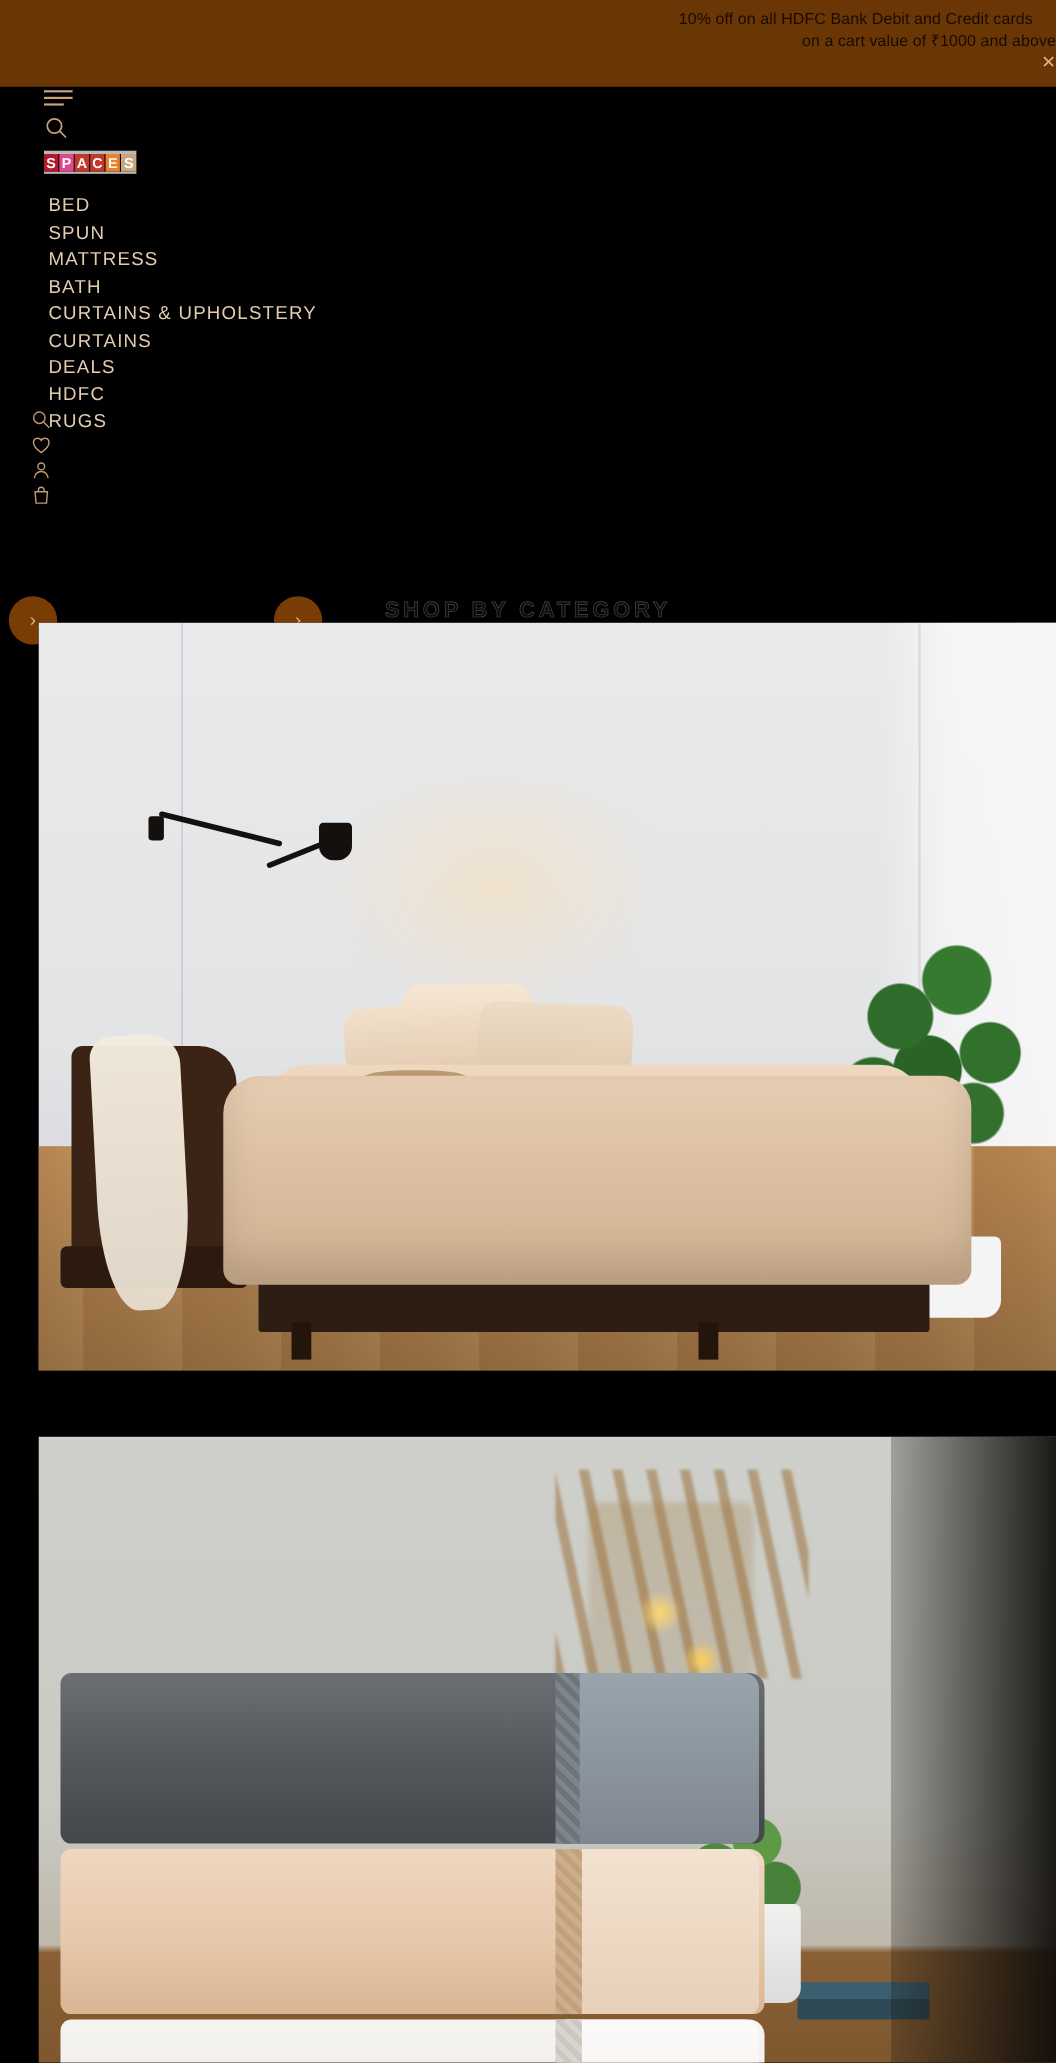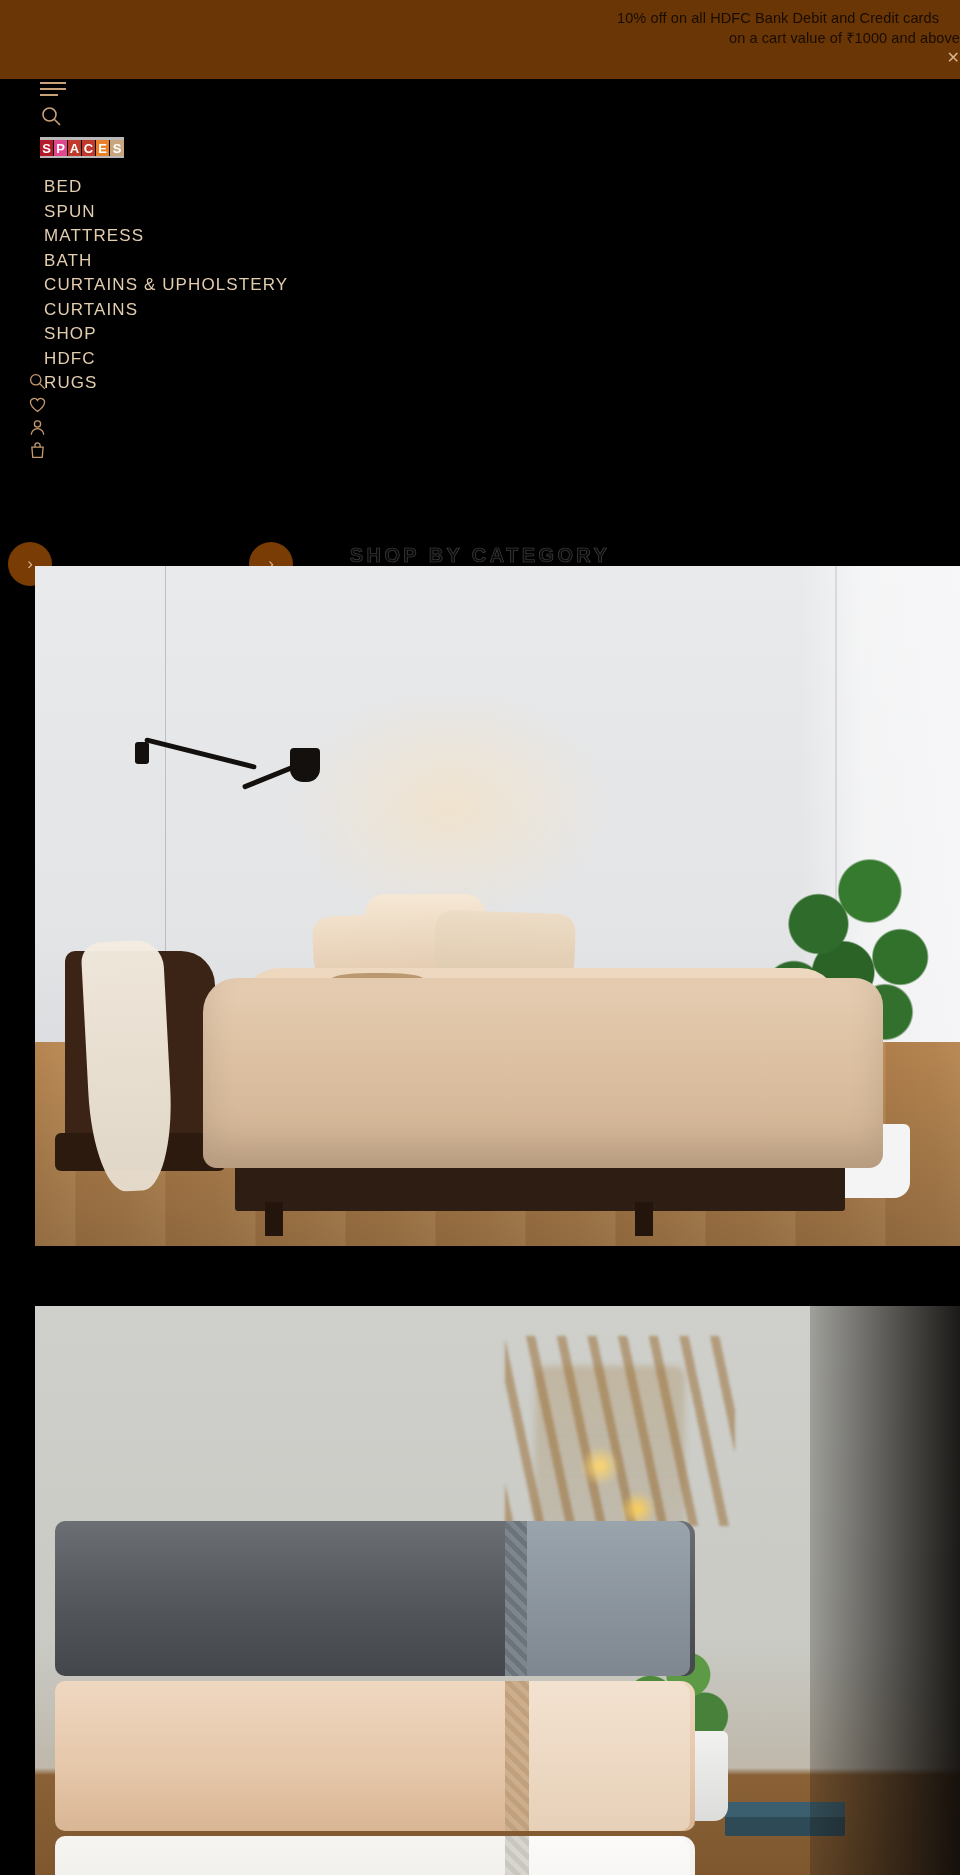--- a/index.html
+++ b/index.html
@@ -205,21 +205,21 @@
     <span style="background:#c9a77e">S</span>
   </div>
 
   <nav class="nav">
     <a href="#">BED</a>
     <a href="#">SPUN</a>
     <a href="#">MATTRESS</a>
     <a href="#">BATH</a>
     <a href="#">CURTAINS &amp; UPHOLSTERY</a>
     <a href="#">CURTAINS</a>
-    <a href="#">SHOP</a>
+    <a href="#">DEALS</a>
     <a href="#">HDFC</a>
     <a href="#">RUGS</a>
   </nav>
 
   <div class="icon-stack-bottom">
     <div>
       <svg width="19" height="19" viewBox="0 0 22 22" fill="none" stroke="#c49a70" stroke-width="1.5">
         <circle cx="9" cy="9" r="6"></circle>
           <line x1="13.4" y1="13.4" x2="19.5" y2="19.5"></line>
       </svg>

